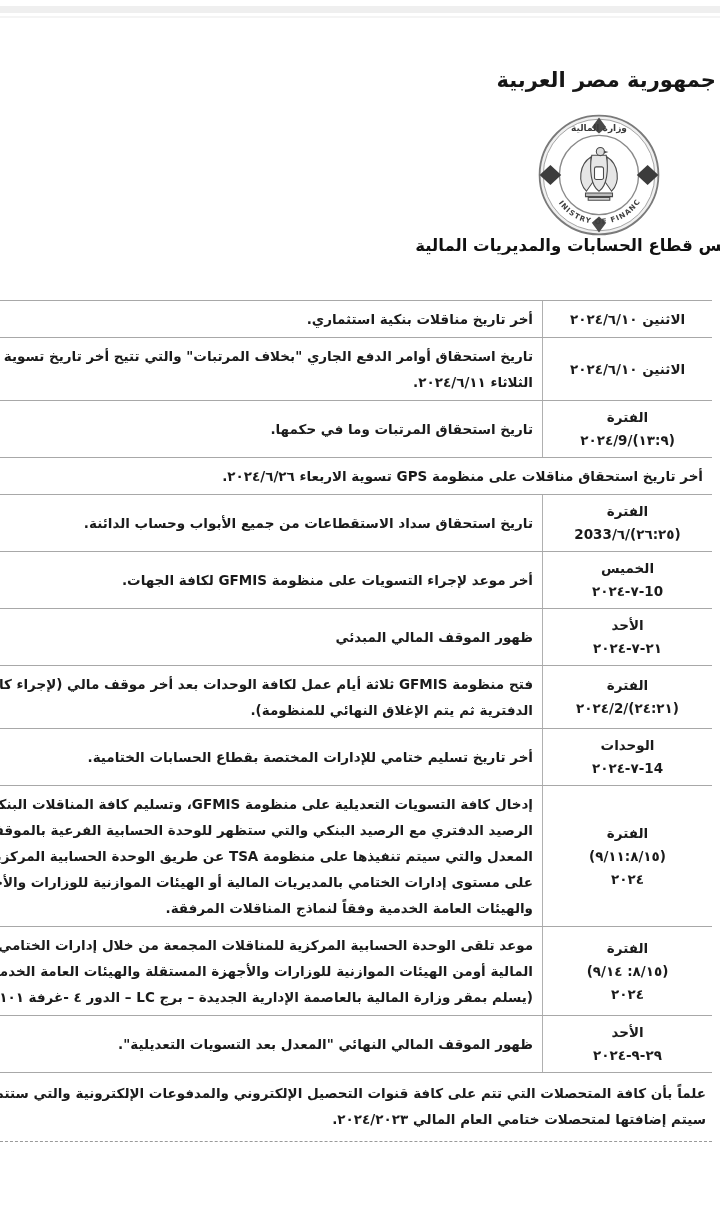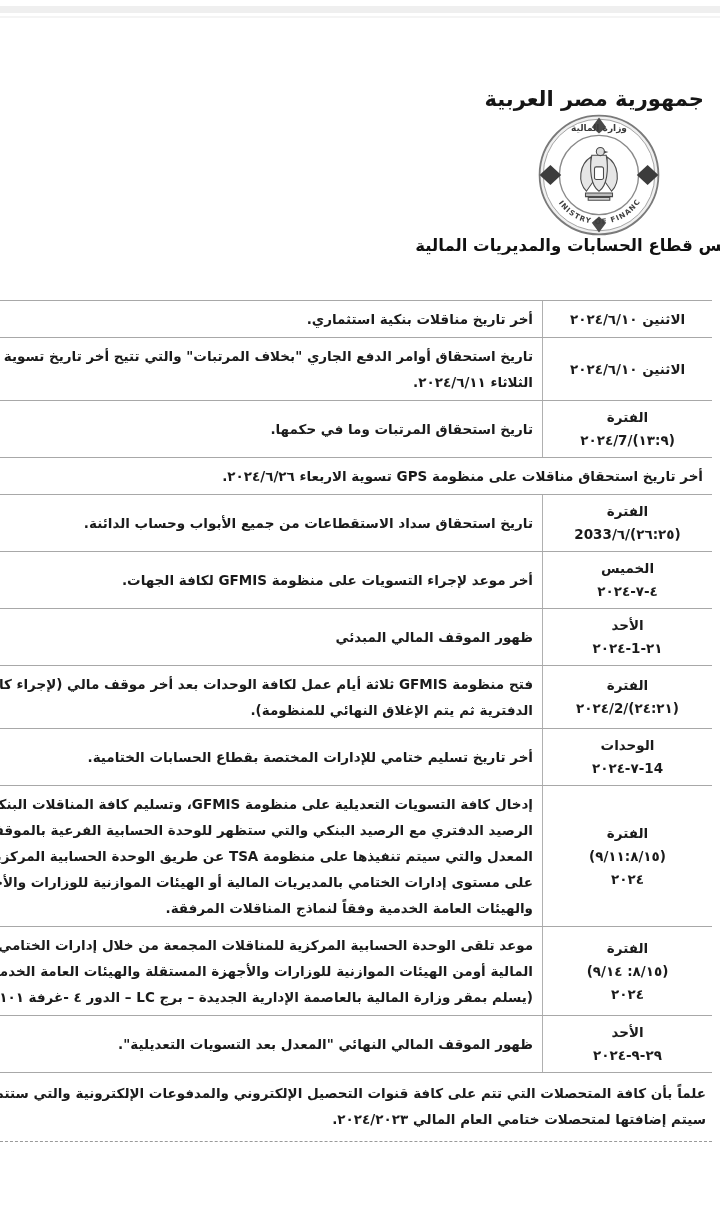--- a/index.html
+++ b/index.html
@@ -6,22 +6,22 @@
   .page{
     position:relative;width:720px;height:1208px;background:#ffffff;
     font-family:"DejaVu Sans",sans-serif;color:#1b1b1b;direction:rtl;
     overflow:hidden;
   }
   .scanband{position:absolute;left:0;width:100%;background:#efefef;}
   .band1{top:6px;height:7px;}
   .band2{top:16px;height:2px;background:#f4f4f4;}
 
   .country-title{
-    position:absolute;top:68px;right:16px;
-    font-size:21px;font-weight:bold;letter-spacing:0;color:#161616;margin-top:19px;
+    position:absolute;top:68px;right:4px;
+    font-size:21px;font-weight:bold;letter-spacing:0;color:#161616;
   }
   .emblem{position:absolute;top:112px;right:52px;width:138px;height:126px;}
   .sector-title{
     position:absolute;top:236px;right:-8px;
     font-size:16.5px;font-weight:bold;color:#111;white-space:nowrap;
   }
 
   .sched-table{
     position:absolute;top:300px;left:-10px;width:722px;
     border-top:1px solid #a8a8a8;direction:rtl;
@@ -103,21 +103,21 @@
           <div class="dline">الاثنين ٢٠٢٤/٦/١٠</div>
         </div>
         <div class="cell desc">
           <div class="line">تاريخ استحقاق أوامر الدفع الجاري "بخلاف المرتبات" والتي تتيح أخر تاريخ تسوية بنكيه</div>
           <div class="line">الثلاثاء ٢٠٢٤/٦/١١.</div>
         </div>
       </div>
       <div class="trow">
         <div class="cell date">
           <div class="dline">الفترة</div>
-          <div class="dline num">٢٠٢٤/7/(١٣:٩)</div>
+          <div class="dline num">٢٠٢٤/9/(١٣:٩)</div>
         </div>
         <div class="cell desc">
           <div class="line">تاريخ استحقاق المرتبات وما في حكمها.</div>
         </div>
       </div>
       <div class="trow">
         <div class="cell desc">
           <div class="line">أخر تاريخ استحقاق مناقلات على منظومة GPS تسوية الاربعاء ٢٠٢٤/٦/٢٦.</div>
         </div>
       </div>
@@ -126,30 +126,30 @@
           <div class="dline">الفترة</div>
           <div class="dline num">2033/٦/(٢٦:٢٥)</div>
         </div>
         <div class="cell desc">
           <div class="line">تاريخ استحقاق سداد الاستقطاعات من جميع الأبواب وحساب الدائنة.</div>
         </div>
       </div>
       <div class="trow">
         <div class="cell date">
           <div class="dline">الخميس</div>
-          <div class="dline num">٢٠٢٤-٧-٤</div>
+          <div class="dline num">٢٠٢٤-٧-10</div>
         </div>
         <div class="cell desc">
           <div class="line">أخر موعد لإجراء التسويات على منظومة GFMIS لكافة الجهات.</div>
         </div>
       </div>
       <div class="trow">
         <div class="cell date">
           <div class="dline">الأحد</div>
-          <div class="dline num">٢٠٢٤-1-٢١</div>
+          <div class="dline num">٢٠٢٤-٧-٢١</div>
         </div>
         <div class="cell desc">
           <div class="line">ظهور الموقف المالي المبدئي</div>
         </div>
       </div>
       <div class="trow">
         <div class="cell date">
           <div class="dline">الفترة</div>
           <div class="dline num">٢٠٢٤/2/(٢٤:٢١)</div>
         </div>

